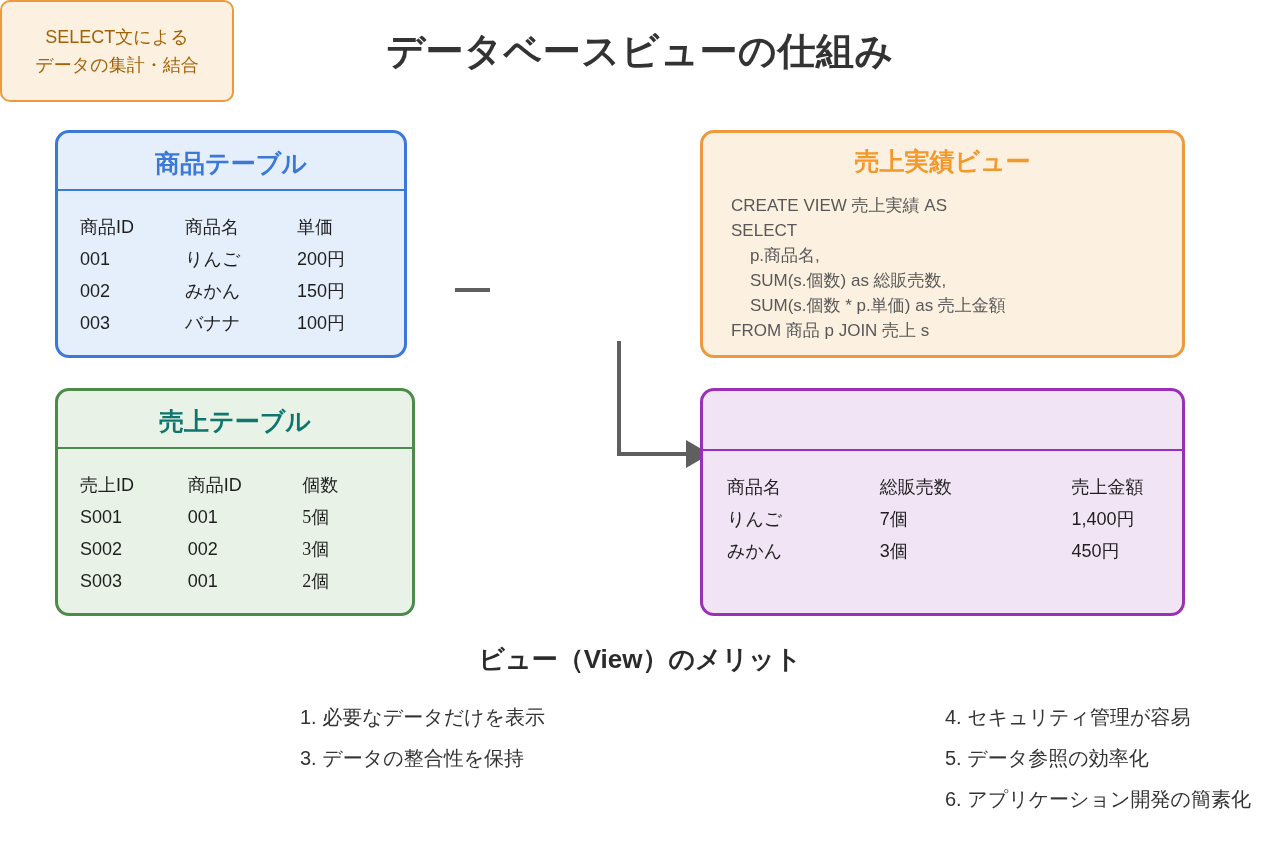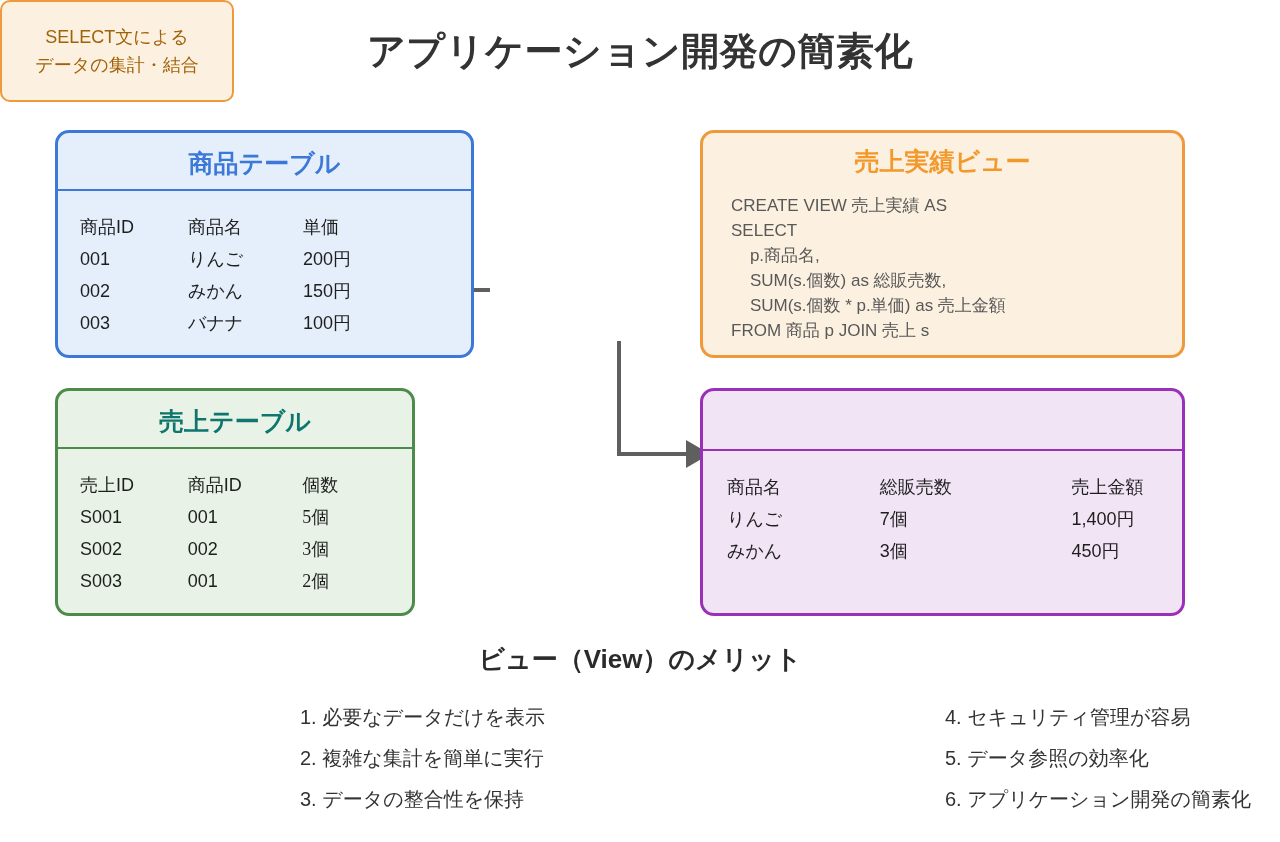--- a/index.html
+++ b/index.html
@@ -64,21 +64,21 @@
     height: 32px;
   }
   .trow .c {
     box-sizing: border-box;
     white-space: nowrap;
     overflow: visible;
   }
 
   
   #product-table-box {
-    left: 55px;  top: 130px;  width: 419px; height: 228px;
+    left: 55px;  top: 130px;  width: 352px; height: 228px;
     background: #e4effb;
     border-color: #3b78d8;
   }
   #product-table-box .box-title { color: #3b78d8; margin-top: 18px; }
   #product-table-box .divider { top: 56px; background: #3b78d8; }
   #product-table-box .tbl { top: 78px; }
   #product-table-box .trow .c:nth-child(1) { width: 130px; padding-left: 22px; }
   #product-table-box .trow .c:nth-child(2) { width: 115px; }
   #product-table-box .trow .c:nth-child(3) { width: 110px; }
 
@@ -172,21 +172,21 @@
     line-height: 41px;
     color: #333333;
     white-space: nowrap;
   }
   #benefits-col-left  { left: 300px; top: 697px; }
   #benefits-col-right { left: 945px; top: 697px; width: 335px; overflow: hidden; }
 </style>
 </head>
 <body>
 
-<div id="diagram-title">アプリケーション開発の簡素化</div>
+<div id="diagram-title">データベースビューの仕組み</div>
 
 <svg id="connectors" viewBox="0 0 1280 842" width="1280" height="842">
   <g stroke="#5f5f5f" stroke-width="4" fill="none">
 
     <path d="M 455 290 L 490 290"></path>
 
     <path d="M 619 341 L 619 454 L 686 454"></path>
   </g>
   <polygon points="686,440 710,454 686,468" fill="#5f5f5f"></polygon>
 </svg>
@@ -278,21 +278,20 @@
       <div class="c">3個</div>
       <div class="c">450円</div>
     </div>
   </div>
 </div>
 
 <div id="benefits-heading">ビュー（View）のメリット</div>
 
 <div class="benefit-col" id="benefits-col-left">
   <div>1. 必要なデータだけを表示</div>
-  <div>2. 複雑な集計を簡単に実行</div>
   <div>3. データの整合性を保持</div>
 </div>
 
 <div class="benefit-col" id="benefits-col-right">
   <div>4. セキュリティ管理が容易</div>
   <div>5. データ参照の効率化</div>
   <div>6. アプリケーション開発の簡素化</div>
 </div>
 
 </body></html>

